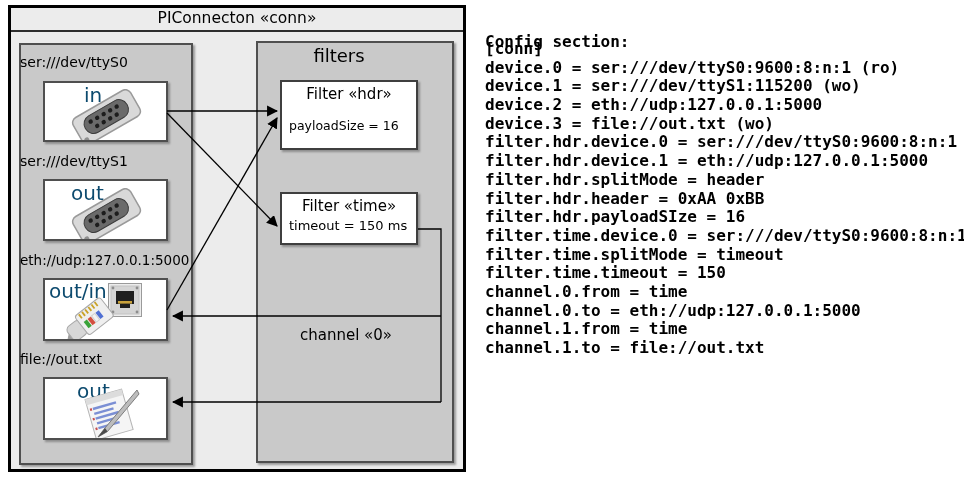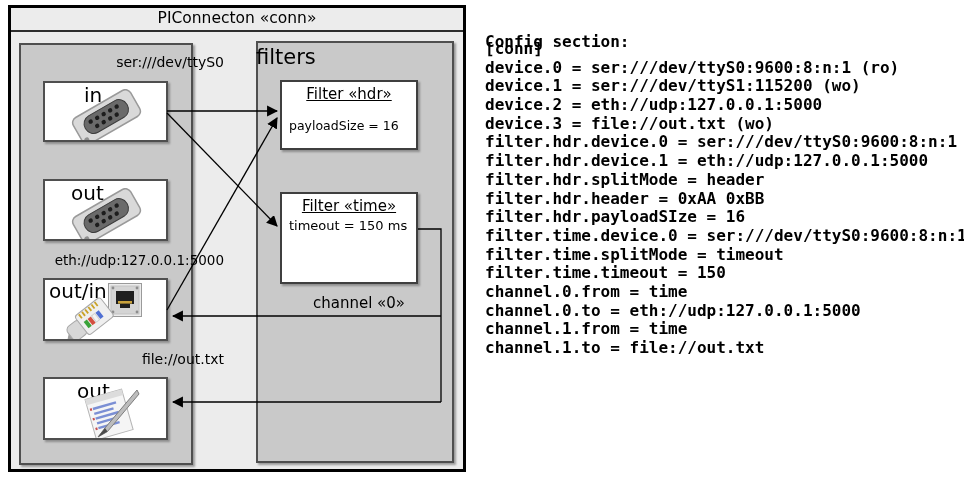--- a/index.html
+++ b/index.html
@@ -9,35 +9,35 @@
 
   
   .outer-frame{left:8px;top:5px;width:458px;height:467px;border:3px solid #000;background:#ececec;}
   .outer-title{left:8px;top:9px;width:458px;text-align:center;font-size:15.5px;}
   .title-sep{left:11px;top:30px;width:452px;height:2px;background:#2e2e2e;}
 
   
   .group{background:#c9c9c9;border:2px solid #4f4f4f;box-shadow:2px 2px 2px rgba(0,0,0,.35);}
   .devices-group{left:19px;top:43px;width:174px;height:422px;}
   .filters-group{left:256px;top:41px;width:198px;height:422px;}
-  .filters-title{left:256px;top:45px;width:166px;font-size:21px;}
-
-  
-  .dev-label{left:20px;width:204px;text-align:right;font-size:14px;white-space:nowrap;}
+  .filters-title{left:256px;top:45px;width:166px;text-align:center;font-size:18px;}
+
+  
+  .dev-label{left:20px;width:204px;text-align:left;font-size:14px;white-space:nowrap;}
   .dev-box{left:43px;width:125px;background:#fff;border:2px solid #4f4f4f;
            box-shadow:2px 2px 2px rgba(0,0,0,.3);overflow:hidden;}
-  .port{position:absolute;font-size:20px;line-height:22px;color:#000000;}
+  .port{position:absolute;font-size:20px;line-height:22px;color:#0c4a6e;}
 
   
   .filter-box{left:280px;width:138px;background:#fff;border:2px solid #3f3f3f;
-              box-shadow:2px 2px 2px rgba(0,0,0,.3);text-decoration:underline;}
+              box-shadow:2px 2px 2px rgba(0,0,0,.3);}
   .filter-title{margin-top:3px;text-align:center;font-size:15px;}
   .filter-prop{position:absolute;left:7px;font-size:12.5px;white-space:nowrap;}
 
-  .channel-label{left:300px;width:118px;text-align:center;font-size:15px;}
+  .channel-label{left:300px;width:118px;text-align:left;font-size:15px;margin-top:32px;}
 
   .wires{left:0;top:0;width:470px;height:484px;pointer-events:none;}
 
   
   .config-panel{left:485px;top:8px;width:478px;
                 font-family:"DejaVu Sans Mono",monospace;font-weight:bold;}
   .config-title{font-size:16px;white-space:pre;margin-top:24px;}
   .cfg-lines{position:absolute;left:0;top:32px;}
   .cfg-line{display:block;font-size:16px;line-height:18.7px;height:18.7px;white-space:pre;}
 </style>
@@ -71,20 +71,21 @@
           <circle cx="32.5" cy="29" r="2.2"></circle>
             <circle cx="40" cy="29" r="2.2"></circle>
             <circle cx="47.5" cy="29" r="2.2"></circle>
             <circle cx="55" cy="29" r="2.2"></circle>
         </g>
         <circle cx="16.5" cy="36" r="2.5" fill="#8f8f8f"></circle>
       </g>
     </svg>
   </div>
 
+  <div class="abs dev-label" style="top:153px">ser:///dev/ttyS1</div>
   <div class="abs dev-box" style="top:179px;height:62px">
     <span class="port" style="left:26px;top:1px">out</span>
     <svg class="abs" style="left:16px;top:7px" width="98" height="52" viewBox="0 0 98 52">
       <g transform="rotate(-30 49 26)">
         <path d="M4 30 C -2 36 -6 42 -10 50" stroke="#b5b5b5" stroke-width="7" fill="none"></path>
         <rect x="12" y="11" width="66" height="30" rx="6" fill="#d9d9d9" stroke="#9a9a9a" stroke-width="1.5"></rect>
         <rect x="21" y="16" width="48" height="19" rx="9" fill="#6a6a6a" stroke="#3d3d3d"></rect>
         <g fill="#1d1d1d">
           <circle cx="29" cy="22" r="2.2"></circle>
             <circle cx="36.5" cy="22" r="2.2"></circle>
@@ -158,21 +159,21 @@
       <path d="M56 4 L24 42 l-7 9 9.5-5.5 L58 8 z" fill="#bdbdbd" stroke="#7d7d7d" stroke-width="1"></path>
       <path d="M24 42 l-7 9 9.5-5.5 z" fill="#4a4a4a"></path>
     </svg>
   </div>
 
   <div class="abs filter-box" style="top:80px;height:70px">
     <div class="filter-title">Filter «hdr»</div>
     <div class="filter-prop" style="top:36px">payloadSize = 16</div>
   </div>
 
-  <div class="abs filter-box" style="top:192px;height:92px">
+  <div class="abs filter-box" style="top:192px;height:53px">
     <div class="filter-title">Filter «time»</div>
     <div class="filter-prop" style="top:24px;font-size:13px">timeout = 150 ms</div>
   </div>
 
   <div class="abs channel-label" style="top:294px">channel «0»</div>
 
   <svg class="abs wires" viewBox="0 0 470 484">
     <defs>
       <marker id="arr" viewBox="0 0 10 10" refX="9" refY="5" markerWidth="8.5" markerHeight="8.5" orient="auto-start-reverse">
         <path d="M0,0 L10,5 L0,10 z" fill="#000"></path>

